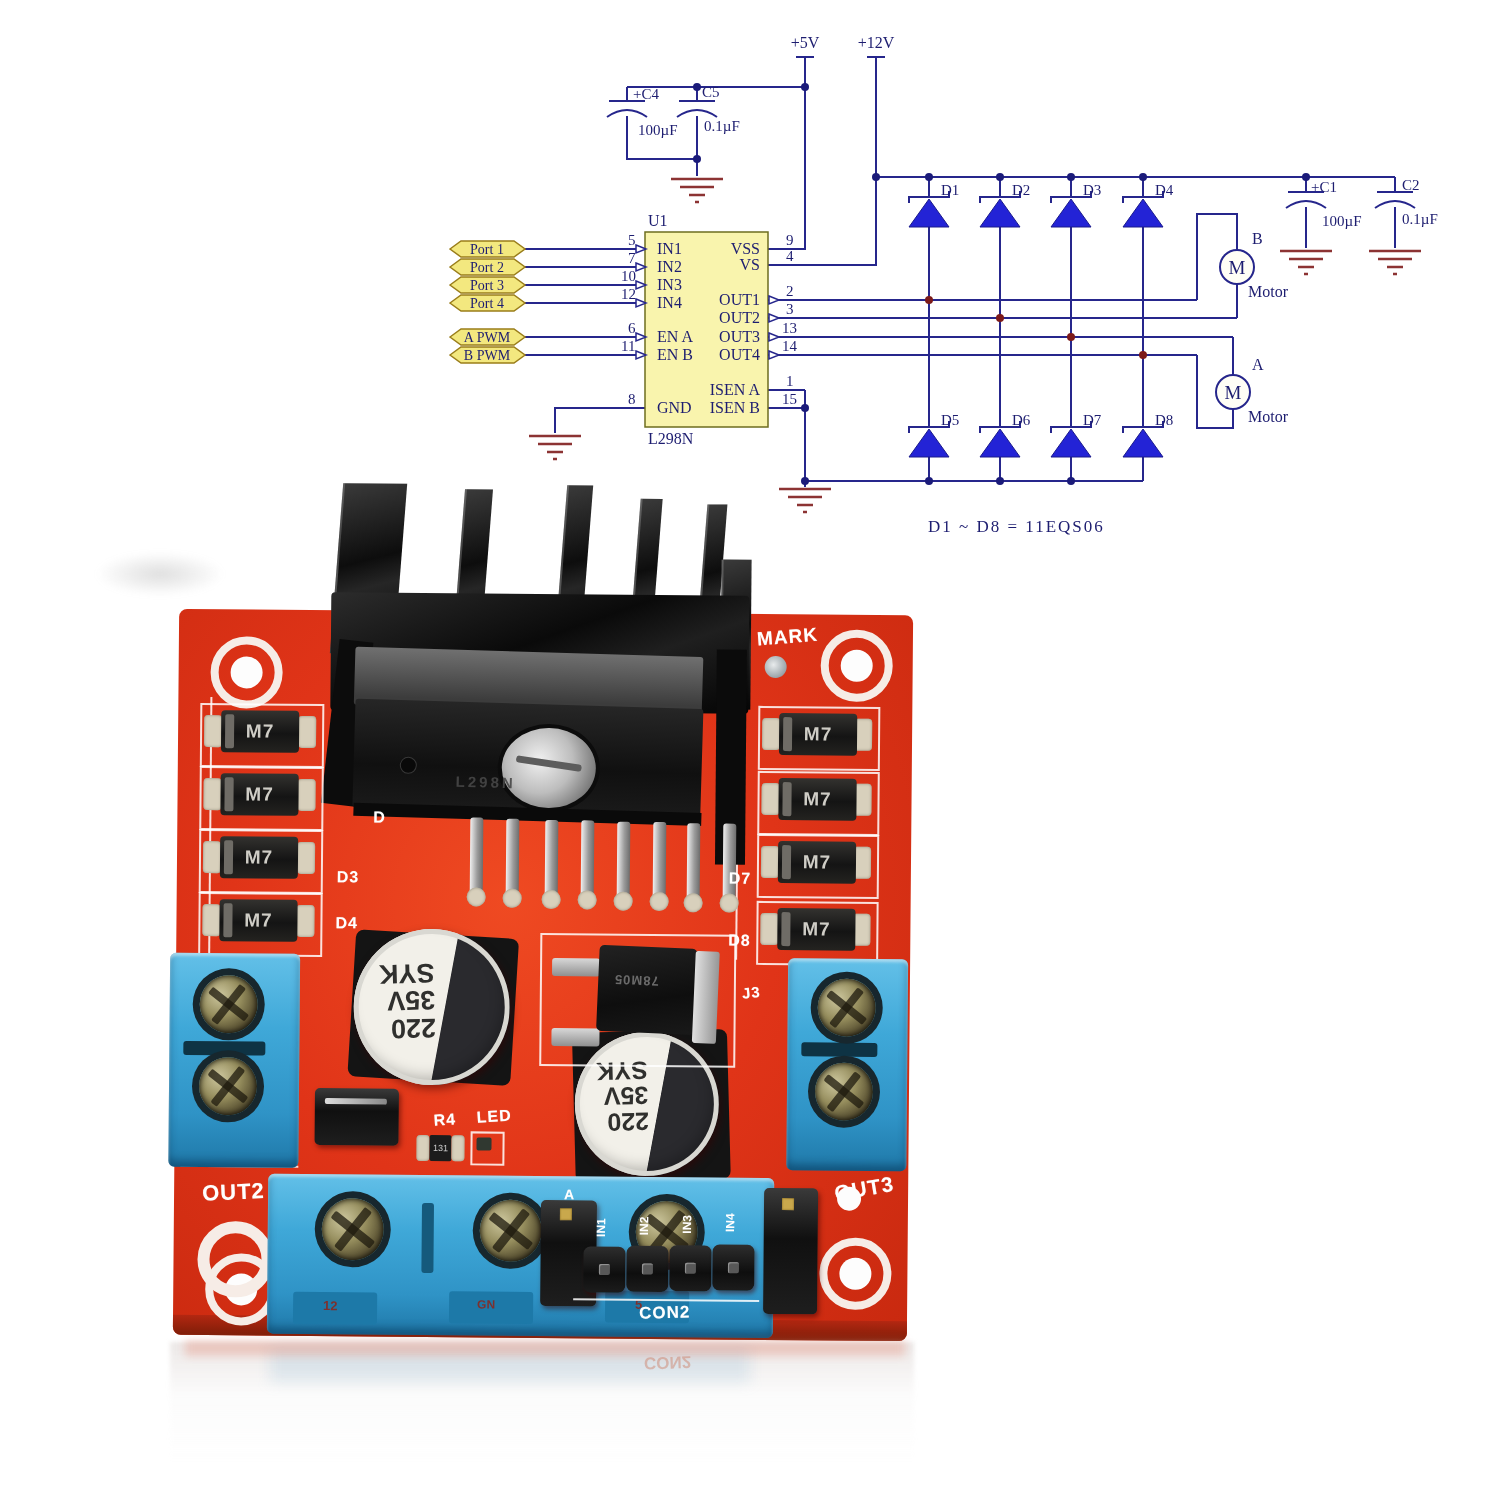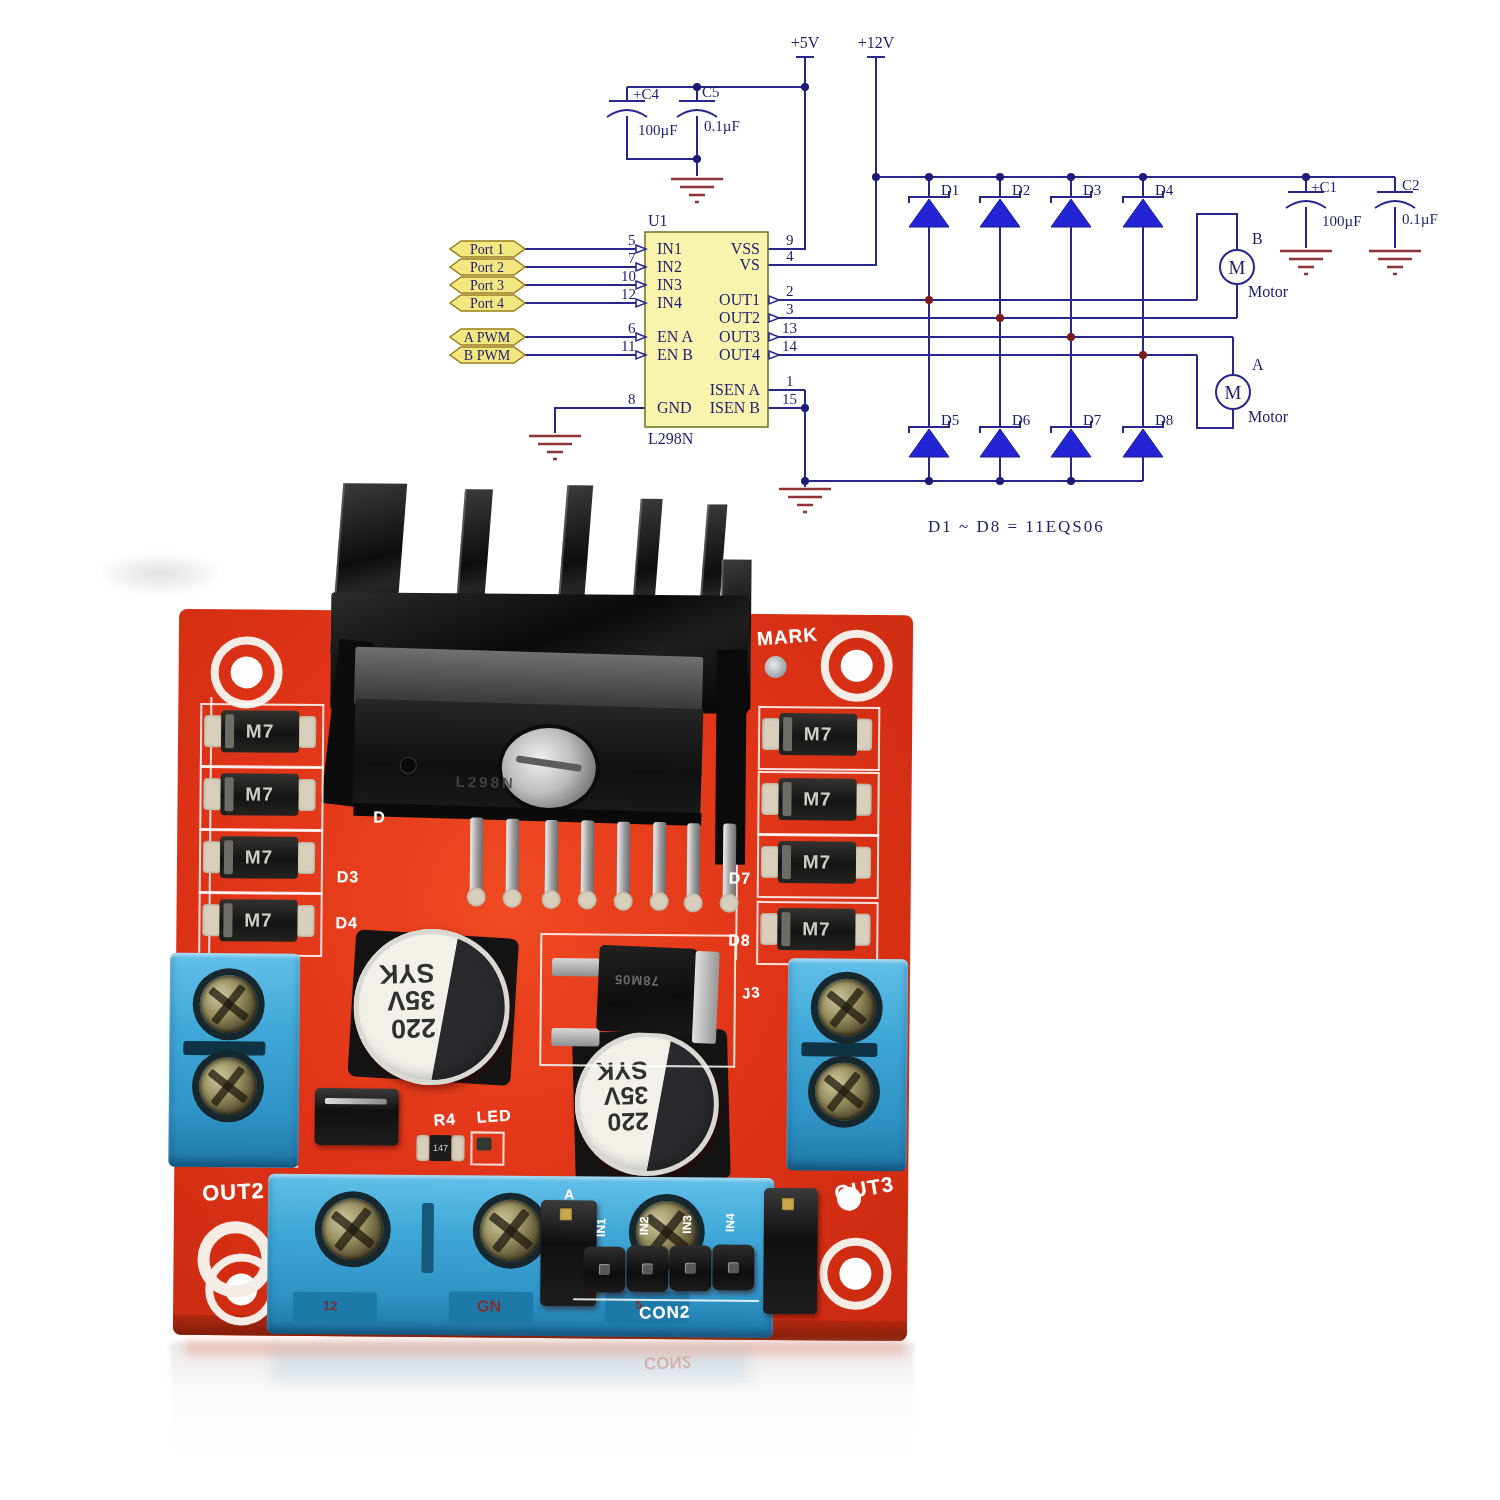--- a/index.html
+++ b/index.html
@@ -390,21 +390,21 @@
 
     <div class="silk" style="left:566px;top:370px;font-size:15px;transform:rotate(-6deg);">J3</div>
 
     <div class="jumper" style="left:140px;top:478px;width:84px;height:57px;"></div>
     <div class="abs" style="left:150px;top:488px;width:62px;height:6px;background:linear-gradient(90deg,#ddd,#888);border-radius:2px;"></div>
 
     <div class="silk" style="left:259px;top:500px;font-size:16px;transform:rotate(-4deg);">R4</div>
     <div class="silk" style="left:302px;top:496px;font-size:16px;transform:rotate(-4deg);">LED</div>
     <div class="pad" style="left:242px;top:524px;width:13px;height:26px;"></div>
     <div class="abs" style="left:255px;top:524px;width:22px;height:26px;background:#1c1c1c;border-radius:2px;color:#cfcfcf;font-size:9px;font-family:'Liberation Sans',sans-serif;display:flex;align-items:center;justify-content:center;">
-        <span>147</span>
+        <span>131</span>
       </div>
     <div class="pad" style="left:277px;top:524px;width:13px;height:26px;"></div>
     <div class="dbox" style="left:296px;top:520px;width:30px;height:30px;"></div>
     <div class="abs" style="left:302px;top:526px;width:15px;height:13px;background:#303830;border-radius:2px;"></div>
 
     <div class="term" style="left:-6px;top:344px;width:130px;height:214px;"></div>
     <div class="slot" style="left:8px;top:432px;width:82px;height:14px;"></div>
     <div class="screw" style="left:24px;top:366px;width:58px;height:58px;"></div>
     <div class="screw" style="left:24px;top:448px;width:58px;height:58px;"></div>
 
@@ -421,21 +421,21 @@
     <div class="term" style="left:94px;top:564px;width:506px;height:160px;"></div>
     <div class="slot" style="left:248px;top:592px;width:12px;height:70px;background:#155a7c;"></div>
     <div class="slot" style="left:404px;top:592px;width:12px;height:70px;background:#155a7c;"></div>
     <div class="screw" style="left:148px;top:588px;width:62px;height:62px;"></div>
     <div class="screw" style="left:306px;top:588px;width:62px;height:62px;"></div>
     <div class="screw" style="left:462px;top:588px;width:62px;height:62px;"></div>
     <div class="slot" style="left:120px;top:682px;width:84px;height:32px;background:#1d79a8;"></div>
     <div class="slot" style="left:276px;top:680px;width:84px;height:32px;background:#1d79a8;"></div>
     <div class="slot" style="left:432px;top:678px;width:84px;height:32px;background:#1d79a8;"></div>
     <div class="abs" style="left:150px;top:688px;font-size:13px;color:rgba(150,30,15,.8);font-weight:bold;">12</div>
-    <div class="abs" style="left:304px;top:686px;font-size:16px;color:rgba(150,30,15,.8);font-weight:bold;">GN</div>
+    <div class="abs" style="left:304px;top:686px;font-size:12px;color:rgba(150,30,15,.8);font-weight:bold;">GN</div>
     <div class="abs" style="left:462px;top:684px;font-size:13px;color:rgba(150,30,15,.8);font-weight:bold;">5</div>
 
     <div class="silk" style="left:390px;top:574px;font-size:14px;">A</div>
     <div class="jumper" style="left:367px;top:588px;width:56px;height:106px;"></div>
     <div class="goldpin" style="left:386px;top:596px;width:12px;height:12px;"></div>
     <div class="jumper" style="left:590px;top:574px;width:54px;height:126px;"></div>
     <div class="goldpin" style="left:608px;top:584px;width:12px;height:12px;"></div>
 
     <div class="vlabel" style="left:418px;top:608px;">IN1</div>
     <div class="vlabel" style="left:461px;top:606px;">IN2</div>

